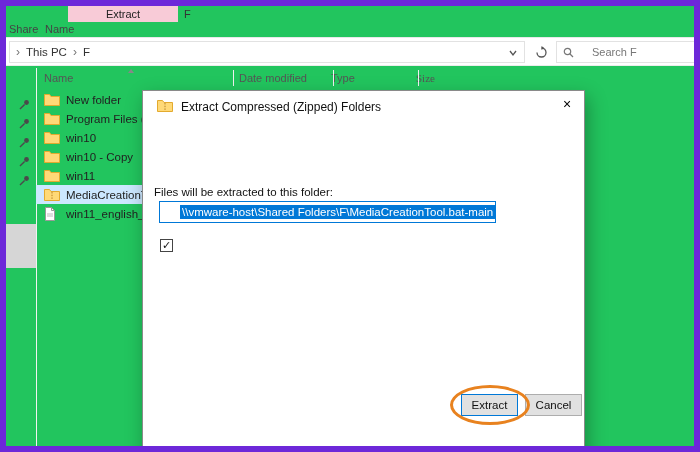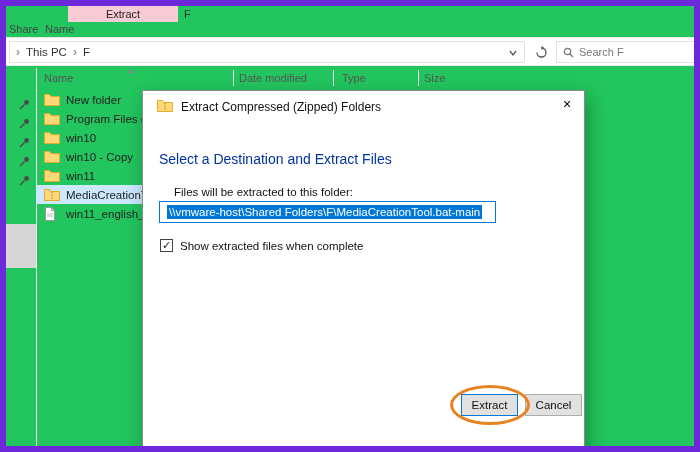--- a/index.html
+++ b/index.html
@@ -22,28 +22,28 @@
               background:#fff; border-bottom:1px solid #ececec; }
   .addr-box { position:absolute; left:3px; top:3px; width:516px; height:22px;
               border:1px solid #e2e2e2; background:#fff; display:flex;
               align-items:center; padding:0 6px; gap:6px; font-size:11.5px; color:#333; }
   .crumb-chevron { color:#777; font-size:12px; }
   .addr-dropdown { position:absolute; right:4px; top:5px; width:14px; height:12px; }
   .refresh-btn { position:absolute; left:524px; top:3px; width:22px; height:22px;
                  display:flex; align-items:center; justify-content:center; }
   .search-box { position:absolute; left:550px; top:3px; width:143px; height:22px;
                 border:1px solid #e2e2e2; display:flex; align-items:center;
-                padding:0 6px; gap:5px; }
+                padding:0 6px; gap:18px; }
   .search-text { font-size:11px; color:#777; }
 
   
   .cols { position:absolute; left:30px; top:62px; right:0; height:20px;
           font-size:11px; color:#555; }
   .colh { position:absolute; top:4px; cursor:default; }
-  .col-name { left:8px; } .col-date { left:203px; } .col-type { left:306px; } .col-size { left:388px; }
+  .col-name { left:8px; } .col-date { left:203px; } .col-type { left:295px; } .col-size { left:380px;font-family:Liberation Serif, serif; }
   .sort-caret { position:absolute; left:92px; top:1px; width:0; height:0;
                 border-left:3.5px solid transparent; border-right:3.5px solid transparent;
                 border-bottom:4px solid #888; }
   .colsep { position:absolute; top:2px; width:1px; height:16px; background:#f0f0f0; }
 
   
   .nav-sep { position:absolute; left:30px; top:62px; bottom:0; width:1px; background:#f2f2f2; }
   .pin { position:absolute; left:13px; }
   .nav-stub { position:absolute; left:0; top:218px; width:30px; height:44px; background:#d6d6d6; }
 
@@ -57,24 +57,24 @@
   
   .dialog { position:absolute; left:136px; top:84px; width:443px; height:418px;
             background:#fff; border:1px solid #8a8a8a;
             box-shadow:3px 7px 18px rgba(0,0,0,0.30); }
   .dlg-close { position:absolute; top:0; right:0; width:34px; height:25px;
                display:flex; align-items:center; justify-content:center;
                font-size:14px; color:#000; cursor:pointer; }
   .dlg-icon { position:absolute; left:14px; top:7px; width:16px; height:14px; }
   .dlg-title { position:absolute; left:38px; top:9px; font-size:12px; color:#111; }
   .dlg-heading { position:absolute; left:16px; top:60px; font-size:14px; color:#0033a0; }
-  .dlg-label { position:absolute; left:31px; top:95px; font-size:11.5px; color:#111; }
+  .dlg-label { position:absolute; left:11px; top:95px; font-size:11.5px; color:#111; }
   .dlg-input { position:absolute; left:16px; top:110px; width:337px; height:22px;
                border:1px solid #0078d7; background:#fff; display:flex;
-               align-items:center; padding-left:7px; font-size:11.5px;
+               align-items:center; padding-left:20px; font-size:11.5px;
                white-space:nowrap; overflow:hidden; cursor:text; }
   .dlg-input .sel { background:#0078d7; color:#fff; padding:1px 2px; }
   .btn { font-size:11.5px; color:#111; background:#e1e1e1; border:1px solid #adadad;
          display:flex; align-items:center; justify-content:center; cursor:pointer; }
   .btn-browse { position:absolute; left:362px; top:109px; width:70px; height:24px; }
   .checkbox-row { position:absolute; left:17px; top:148px; display:flex; align-items:center; }
   .cbx { width:13px; height:13px; border:1px solid #444; background:#fff;
          font-size:11px; line-height:11px; text-align:center; color:#111; cursor:pointer; }
   .cbx-label { margin-left:7px; font-size:11.5px; color:#111; }
   .btn-extract { position:absolute; left:318px; top:303px; width:57px; height:22px;
@@ -208,31 +208,29 @@
   <div class="dialog">
     <span class="dlg-icon">
       <svg viewBox="0 0 16 13" width="16" height="13">
           <path d="M0.5 1.5 h5 l1.5 2 h8.5 v9 h-15 z" fill="#ffd977" stroke="#e3aa2e"></path>
           <line x1="8" y1="4" x2="8" y2="12" stroke="#b5832a" stroke-dasharray="1.5,1.2"></line>
         </svg>
     </span>
     <span class="dlg-title">Extract Compressed (Zipped) Folders</span>
     <span class="dlg-close">×</span>
 
-    <div class="dlg-heading">Select a Destination and Extract Files</div>
 
     <div class="dlg-label">Files will be extracted to this folder:</div>
 
     <div class="dlg-input">
       <span class="sel">\\vmware-host\Shared Folders\F\MediaCreationTool.bat-main</span>
     </div>
 
     <div class="checkbox-row">
       <span class="cbx">✓</span>
-      <span class="cbx-label">Show extracted files when complete</span>
     </div>
 
     <div class="btn btn-extract">Extract</div>
     <div class="btn btn-cancel">Cancel</div>
     <div class="annot-ellipse"></div>
   </div>
 
 </div>
 
 </body></html>

